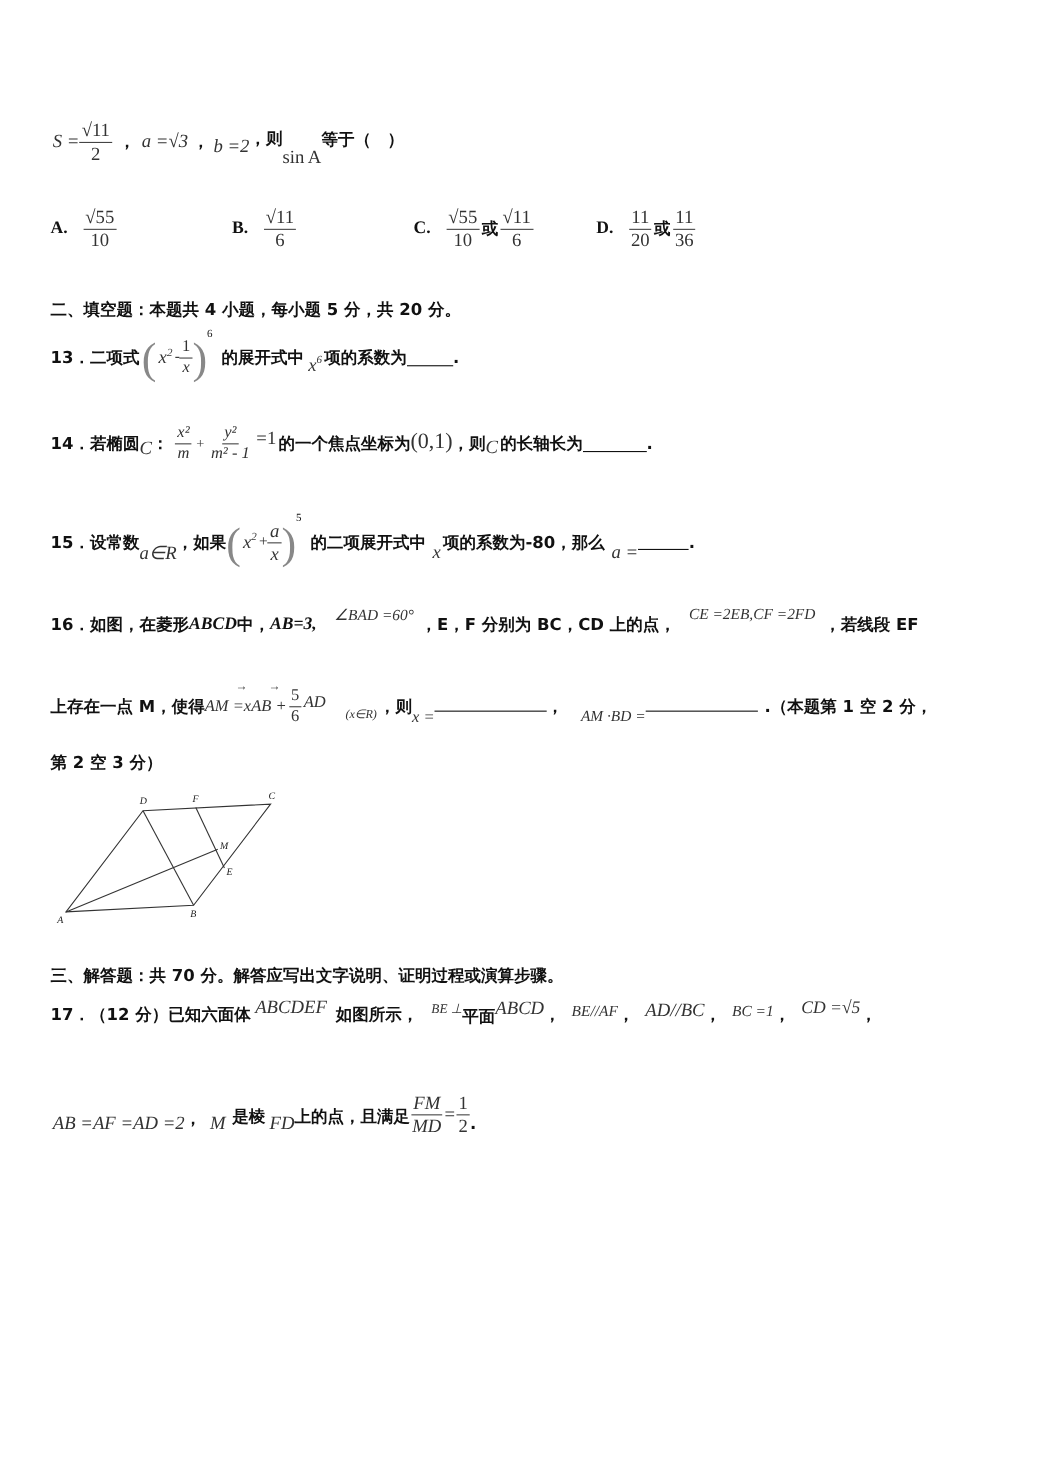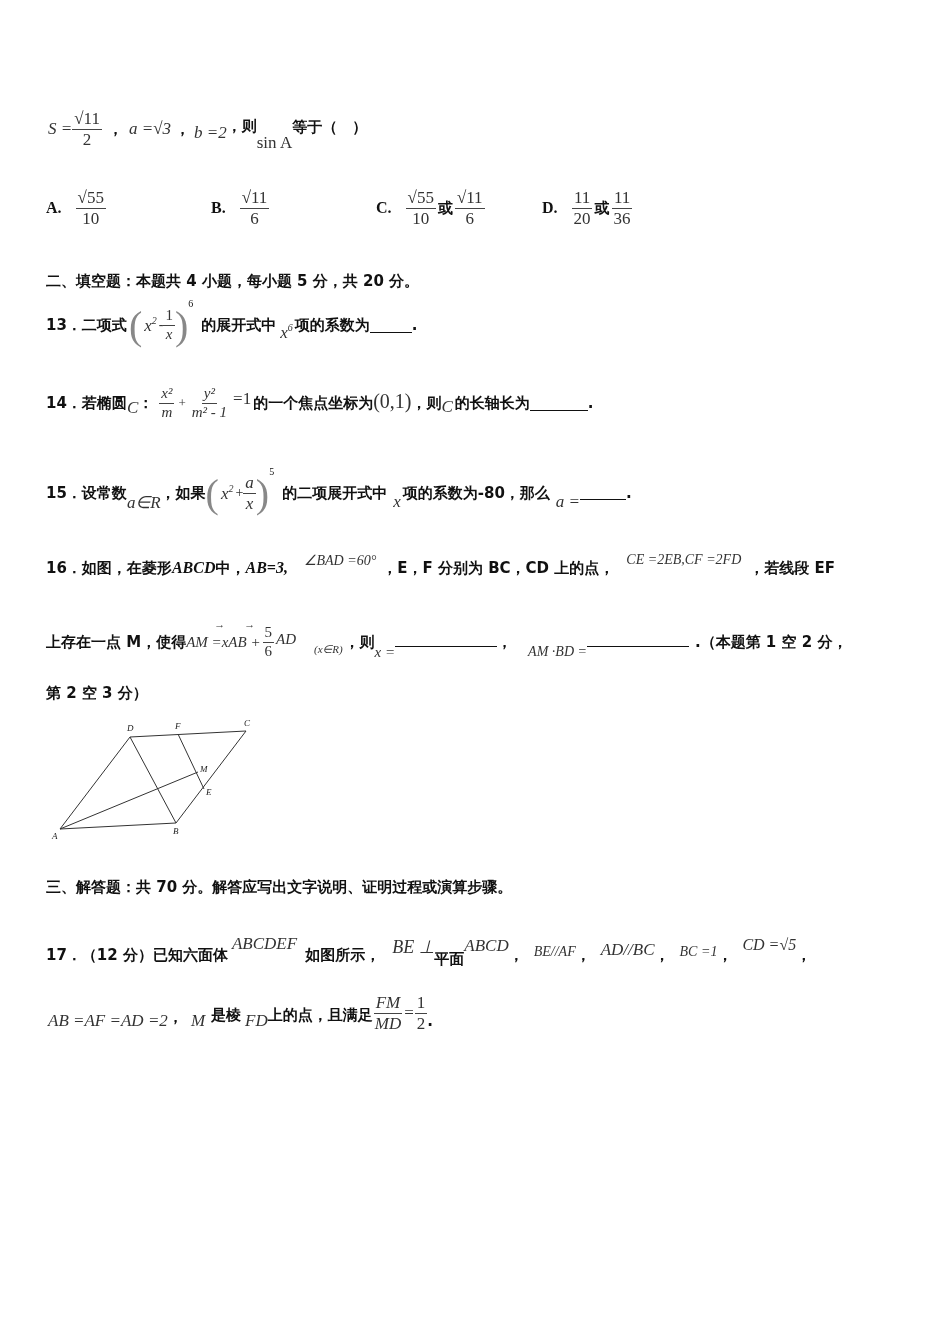--- a/index.html
+++ b/index.html
@@ -189,25 +189,25 @@
     <text x="199" y="14">C</text>
     <text x="82" y="19">D</text>
     <text x="161" y="83">E</text>
     <text x="130" y="17">F</text>
     <text x="155" y="60">M</text>
   </g>
 </svg>
 
 <div class="abs cn" style="left:46px; top:878px;">三、解答题：共 70 分。解答应写出文字说明、证明过程或演算步骤。</div>
 
-<div class="abs" style="left:46px; top:946px; height:40px; display:flex; align-items:flex-start;">
+<div class="abs" style="left:46px; top:902px; height:40px; display:flex; align-items:center;">
   <span class="cn">17．（12 分）已知六面体</span>
   <span class="m" style="margin:-12px 8px 0 4px;">ABCDEF</span>
   <span class="cn" style="margin-right:12px;">如图所示，</span>
-  <span class="m" style="margin-top:-10px; font-size:18px;">BE ⊥</span>
+  <span class="m" style="margin-top:-10px; font-size:12px;">BE ⊥</span>
   <span class="cn" style="margin-top:4px;">平面</span>
   <span class="m" style="margin-top:-10px;">ABCD</span>
   <span class="cn" style="margin-right:10px;">，</span>
   <span class="m" style="font-size:14px; margin-top:-2px;">BE//AF</span>
   <span class="cn" style="margin-right:10px;">，</span>
   <span class="m" style="margin-top:-6px;">AD//BC</span>
   <span class="cn" style="margin-right:10px;">，</span>
   <span class="m" style="font-size:14px; margin-top:-2px;">BC =1</span>
   <span class="cn" style="margin-right:10px;">，</span>
   <span class="m" style="font-size:16px; margin-top:-10px;">CD =√5</span>

